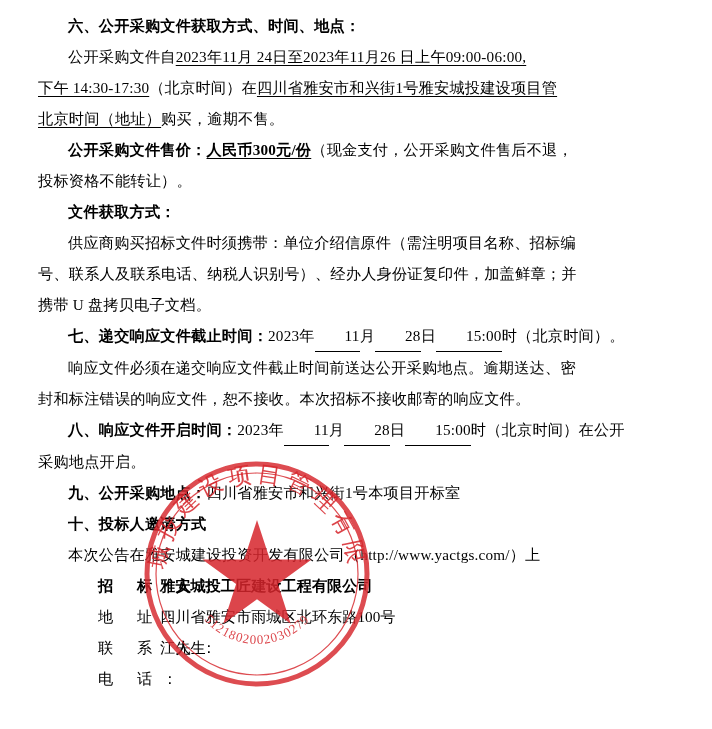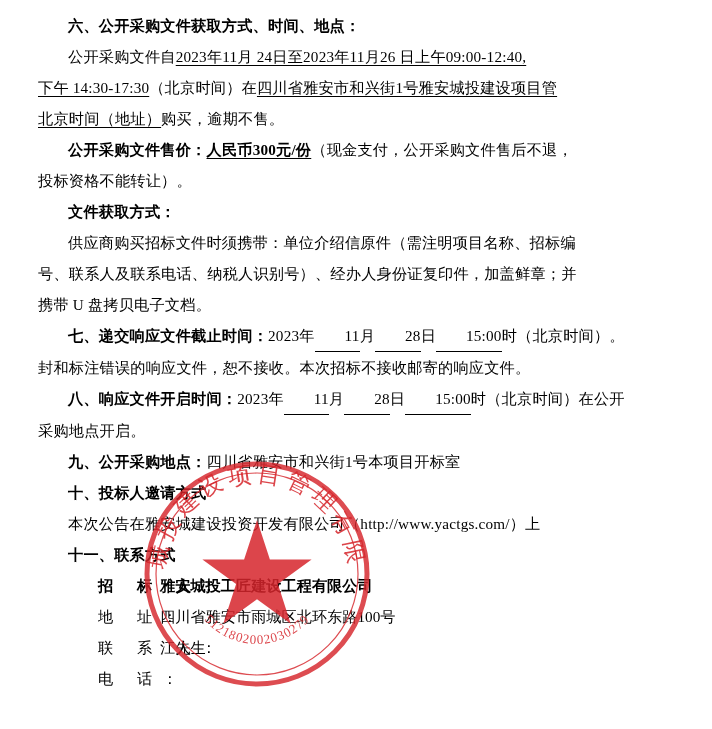--- a/index.html
+++ b/index.html
@@ -68,44 +68,44 @@
     pointer-events: none;
   }
   .stamp svg { display: block; }
 </style>
 </head>
 <body>
 
 <div class="page">
 
   <div class="ln b ind-h">六、公开采购文件获取方式、时间、地点：</div>
-  <div class="ln ind1"><span>公开采购文件自</span><span class="u">2023年11月 24日至2023年11月26 日上午09:00-12:40,</span></div>
+  <div class="ln ind1"><span>公开采购文件自</span><span class="u">2023年11月 24日至2023年11月26 日上午09:00-06:00,</span></div>
   <div class="ln"><span class="u">下午 14:30-17:30</span><span>（北京时间）在</span><span class="u">四川省雅安市和兴街1号雅安城投建设项目管</span></div>
   <div class="ln"><span class="u">北京时间（地址）</span><span>购买，逾期不售。</span></div>
 
   <div class="ln ind1"><span class="b">公开采购文件售价：</span><span class="b u">人民币300元/份</span><span>（现金支付，公开采购文件售后不退，</span></div>
   <div class="ln">投标资格不能转让）。</div>
 
   <div class="ln b ind1">文件获取方式：</div>
   <div class="ln ind1">供应商购买招标文件时须携带：单位介绍信原件（需注明项目名称、招标编</div>
   <div class="ln">号、联系人及联系电话、纳税人识别号）、经办人身份证复印件，加盖鲜章；并</div>
   <div class="ln">携带 U 盘拷贝电子文档。</div>
 
   <div class="ln ind1"><span class="b">七、递交响应文件截止时间：</span><span>2023年</span><span class="blank w24">11</span><span>月</span><span class="blank w28">28</span><span>日</span><span class="blank w15">15:00</span><span>时</span><span>（北京时间）。</span></div>
+  <div class="ln ind1">响应文件必须在递交响应文件截止时间前送达公开采购地点。逾期送达、密</div>
   <div class="ln">封和标注错误的响应文件，恕不接收。本次招标不接收邮寄的响应文件。</div>
 
   <div class="ln ind1"><span class="b">八、响应文件开启时间：</span><span>2023年</span><span class="blank w24">11</span><span>月</span><span class="blank w28">28</span><span>日</span><span class="blank w15">15:00</span><span>时</span><span>（北京时间）在公开</span></div>
   <div class="ln">采购地点开启。</div>
 
   <div class="ln ind1"><span class="b">九、公开采购地点：</span><span>四川省雅安市和兴街1号本项目开标室</span></div>
 
   <div class="ln b ind1">十、投标人邀请方式</div>
   <div class="ln ind1">本次公告在雅安城建设投资开发有限公司（http://www.yactgs.com/）上</div>
 
-  <div class="ln b ind1">十一、联系方式</div>
 
   <div class="crow"><span class="clabel">招 标 人：</span><span class="cval">雅安城投工匠建设工程有限公司</span></div>
   <div class="crow"><span class="clabel nb">地 址：</span><span class="cval nb">四川省雅安市雨城区北环东路100号</span></div>
   <div class="crow"><span class="clabel nb">联 系 人：</span><span class="cval nb">江先生</span></div>
   <div class="crow"><span class="clabel nb">电 话：</span></div>
 
   <div class="stamp">
     <svg width="232" height="232" viewBox="0 0 232 232" xmlns="http://www.w3.org/2000/svg">
       <defs>
         <path id="arcTop" d="M 24,116 A 92,92 0 0 1 208,116"></path>

